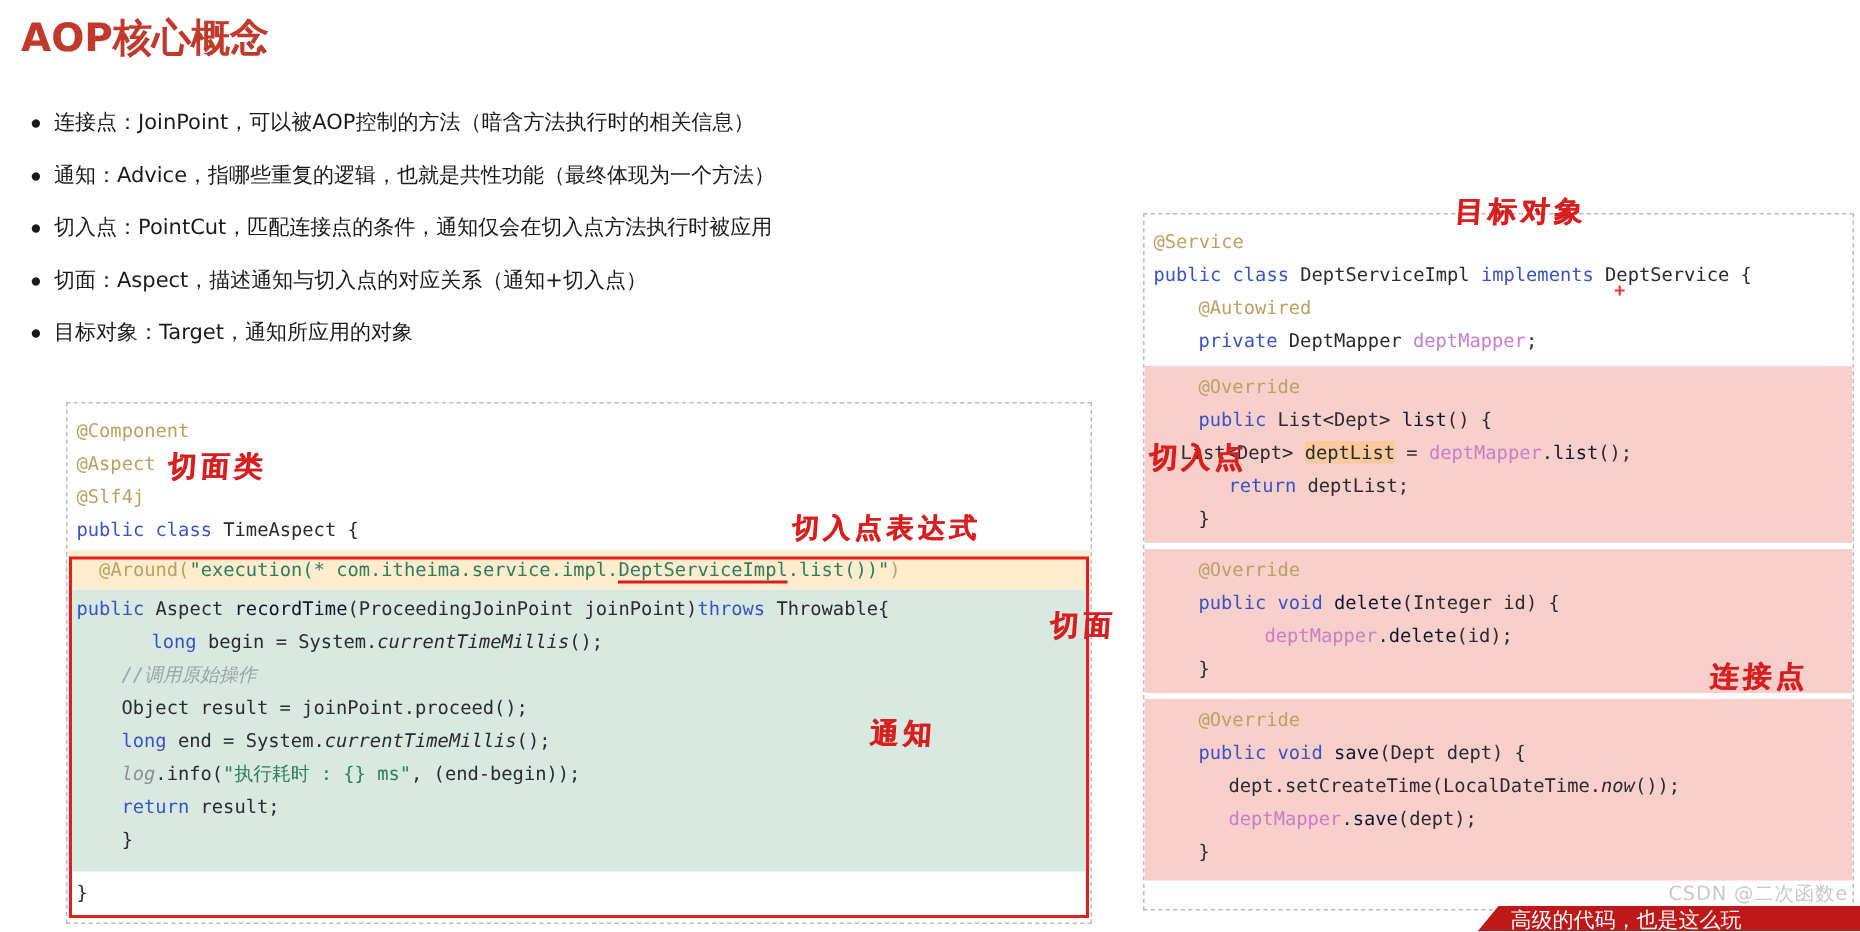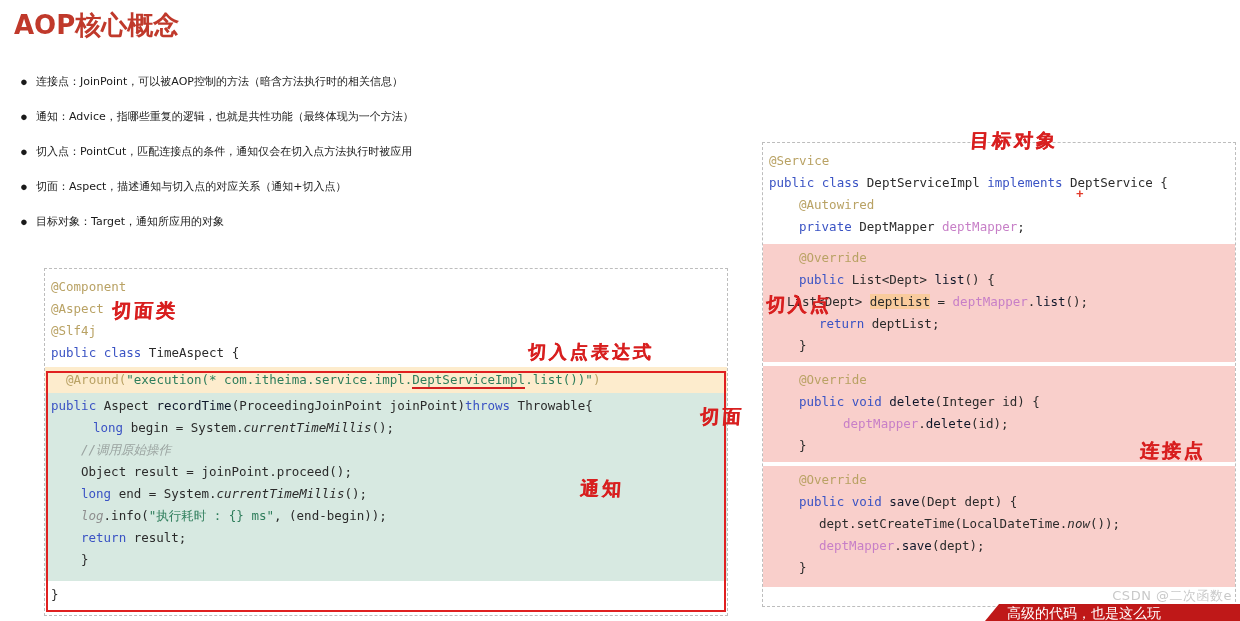--- a/index.html
+++ b/index.html
@@ -23,21 +23,21 @@
   .bullet-row{
     display:flex;align-items:flex-start;
     margin-bottom:15px;
     line-height:20px;
   }
   .bullet-dot{
     width:24px;min-width:24px;text-align:center;
     font-size:13px;color:#1a1a1a;line-height:20px;
   }
   .bullet-text{
-    font-size:11px;color:#1a1a1a;
+    font-size:14px;color:#1a1a1a;
     font-family:"DejaVu Sans","Liberation Sans",sans-serif;
     white-space:nowrap;
   }
   
   .code-box{
     position:absolute;
     border:1px dashed #bdbdbd;
     background:#ffffff;
     box-sizing:border-box;
     font-family:"DejaVu Sans Mono","Liberation Mono",monospace;
@@ -148,21 +148,21 @@
 <div class="code-box" id="left-code-box">
   <div class="code-line" style="padding-top:7px;"><span class="ann">@Component</span></div>
   <div class="code-line"><span class="ann">@Aspect</span></div>
   <div class="code-line"><span class="ann">@Slf4j</span></div>
   <div class="code-line"><span class="kw">public</span> <span class="kw">class</span> <span>TimeAspect {</span></div>
 
   <div class="code-line hl-cream" style="margin-top:3px;padding-top:2px;padding-bottom:2px;"><span style="color:transparent;">  </span><span class="ann">@Around(</span><span class="str">"execution(* com.itheima.service.impl.</span><span class="str underline-red">DeptServiceImpl</span><span class="str">.list())"</span><span class="ann">)</span></div>
 
   <div class="hl-green" style="padding-top:2px;padding-bottom:10px;">
     <div class="code-line"><span class="kw">public</span><span> Aspect </span><span class="meth">recordTime</span><span>(ProceedingJoinPoint joinPoint)</span><span class="kw">throws</span><span> Throwable{</span></div>
-    <div class="code-line" style="padding-left:36px;margin-left:12px;"><span class="kw">long</span><span> begin = System.</span><span class="ital">currentTimeMillis</span><span>();</span></div>
+    <div class="code-line" style="padding-left:56px;"><span class="kw">long</span><span> begin = System.</span><span class="ital">currentTimeMillis</span><span>();</span></div>
     <div class="code-line" style="padding-left:36px;"><span class="cmt">//调用原始操作</span></div>
     <div class="code-line" style="padding-left:36px;"><span>Object result = joinPoint.proceed();</span></div>
     <div class="code-line" style="padding-left:36px;"><span class="kw">long</span><span> end = System.</span><span class="ital">currentTimeMillis</span><span>();</span></div>
     <div class="code-line" style="padding-left:36px;"><span class="cmt" style="font-style:italic;color:#8f8f8f;">log</span><span>.info(</span><span class="str">"</span><span class="str">执行耗时</span><span class="str"> : </span><span class="str">{}</span><span class="str"> ms"</span><span>, (end-begin));</span></div>
     <div class="code-line" style="padding-left:36px;"><span class="kw">return</span><span> result;</span></div>
     <div class="code-line" style="padding-left:6px;"><span>    }</span></div>
   </div>
   <div class="code-line" style="padding-top:3px;"><span>}</span></div>
 </div>
 <div id="red-frame"></div>

